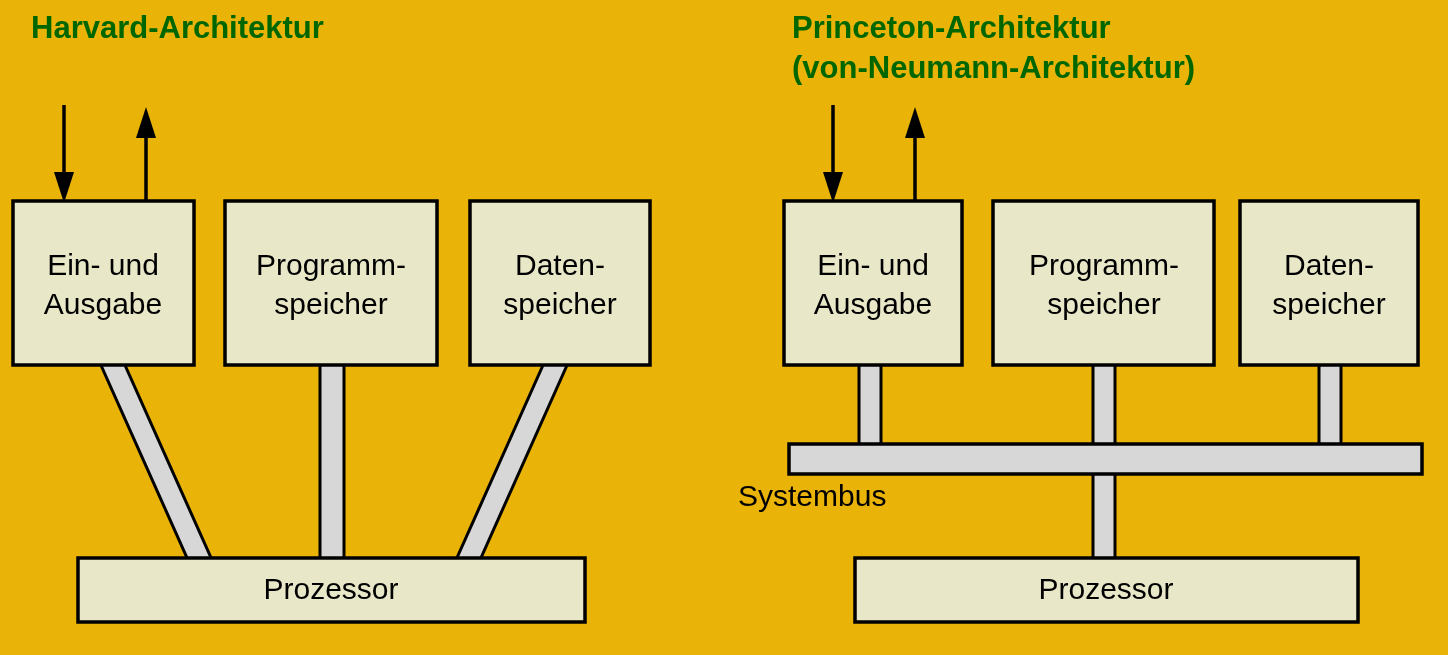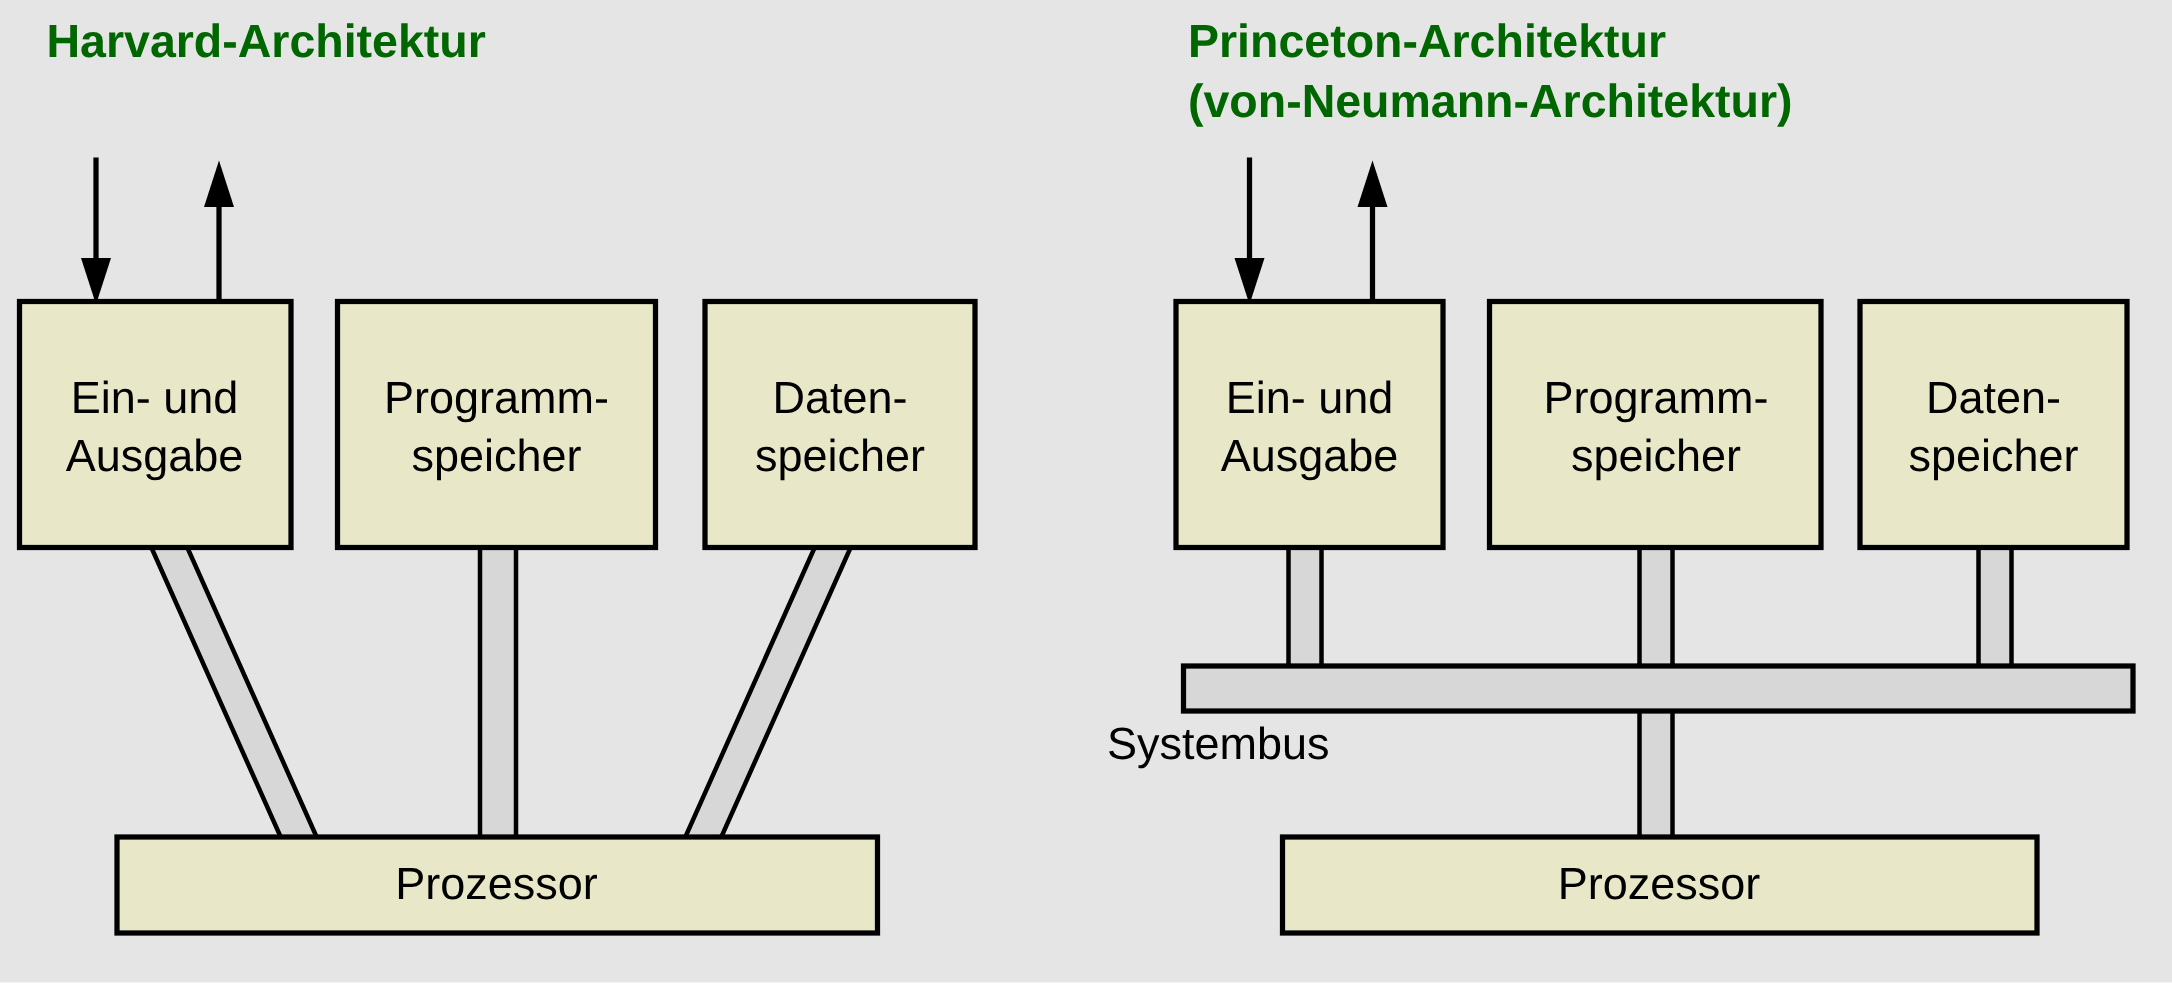--- a/index.html
+++ b/index.html
@@ -10,21 +10,21 @@
   body {
     width: 1448px;
     height: 655px;
     overflow: hidden;
     font-family: "Liberation Sans", sans-serif;
   }
   #stage {
     position: relative;
     width: 1448px;
     height: 655px;
-    background: #e5e5e5;
+    background: #eab308;
   }
   svg.diagram {
     position: absolute;
     left: 0;
     top: 0;
     width: 1448px;
     height: 655px;
   }
   .title-text {
     font-family: "Liberation Sans", sans-serif;

